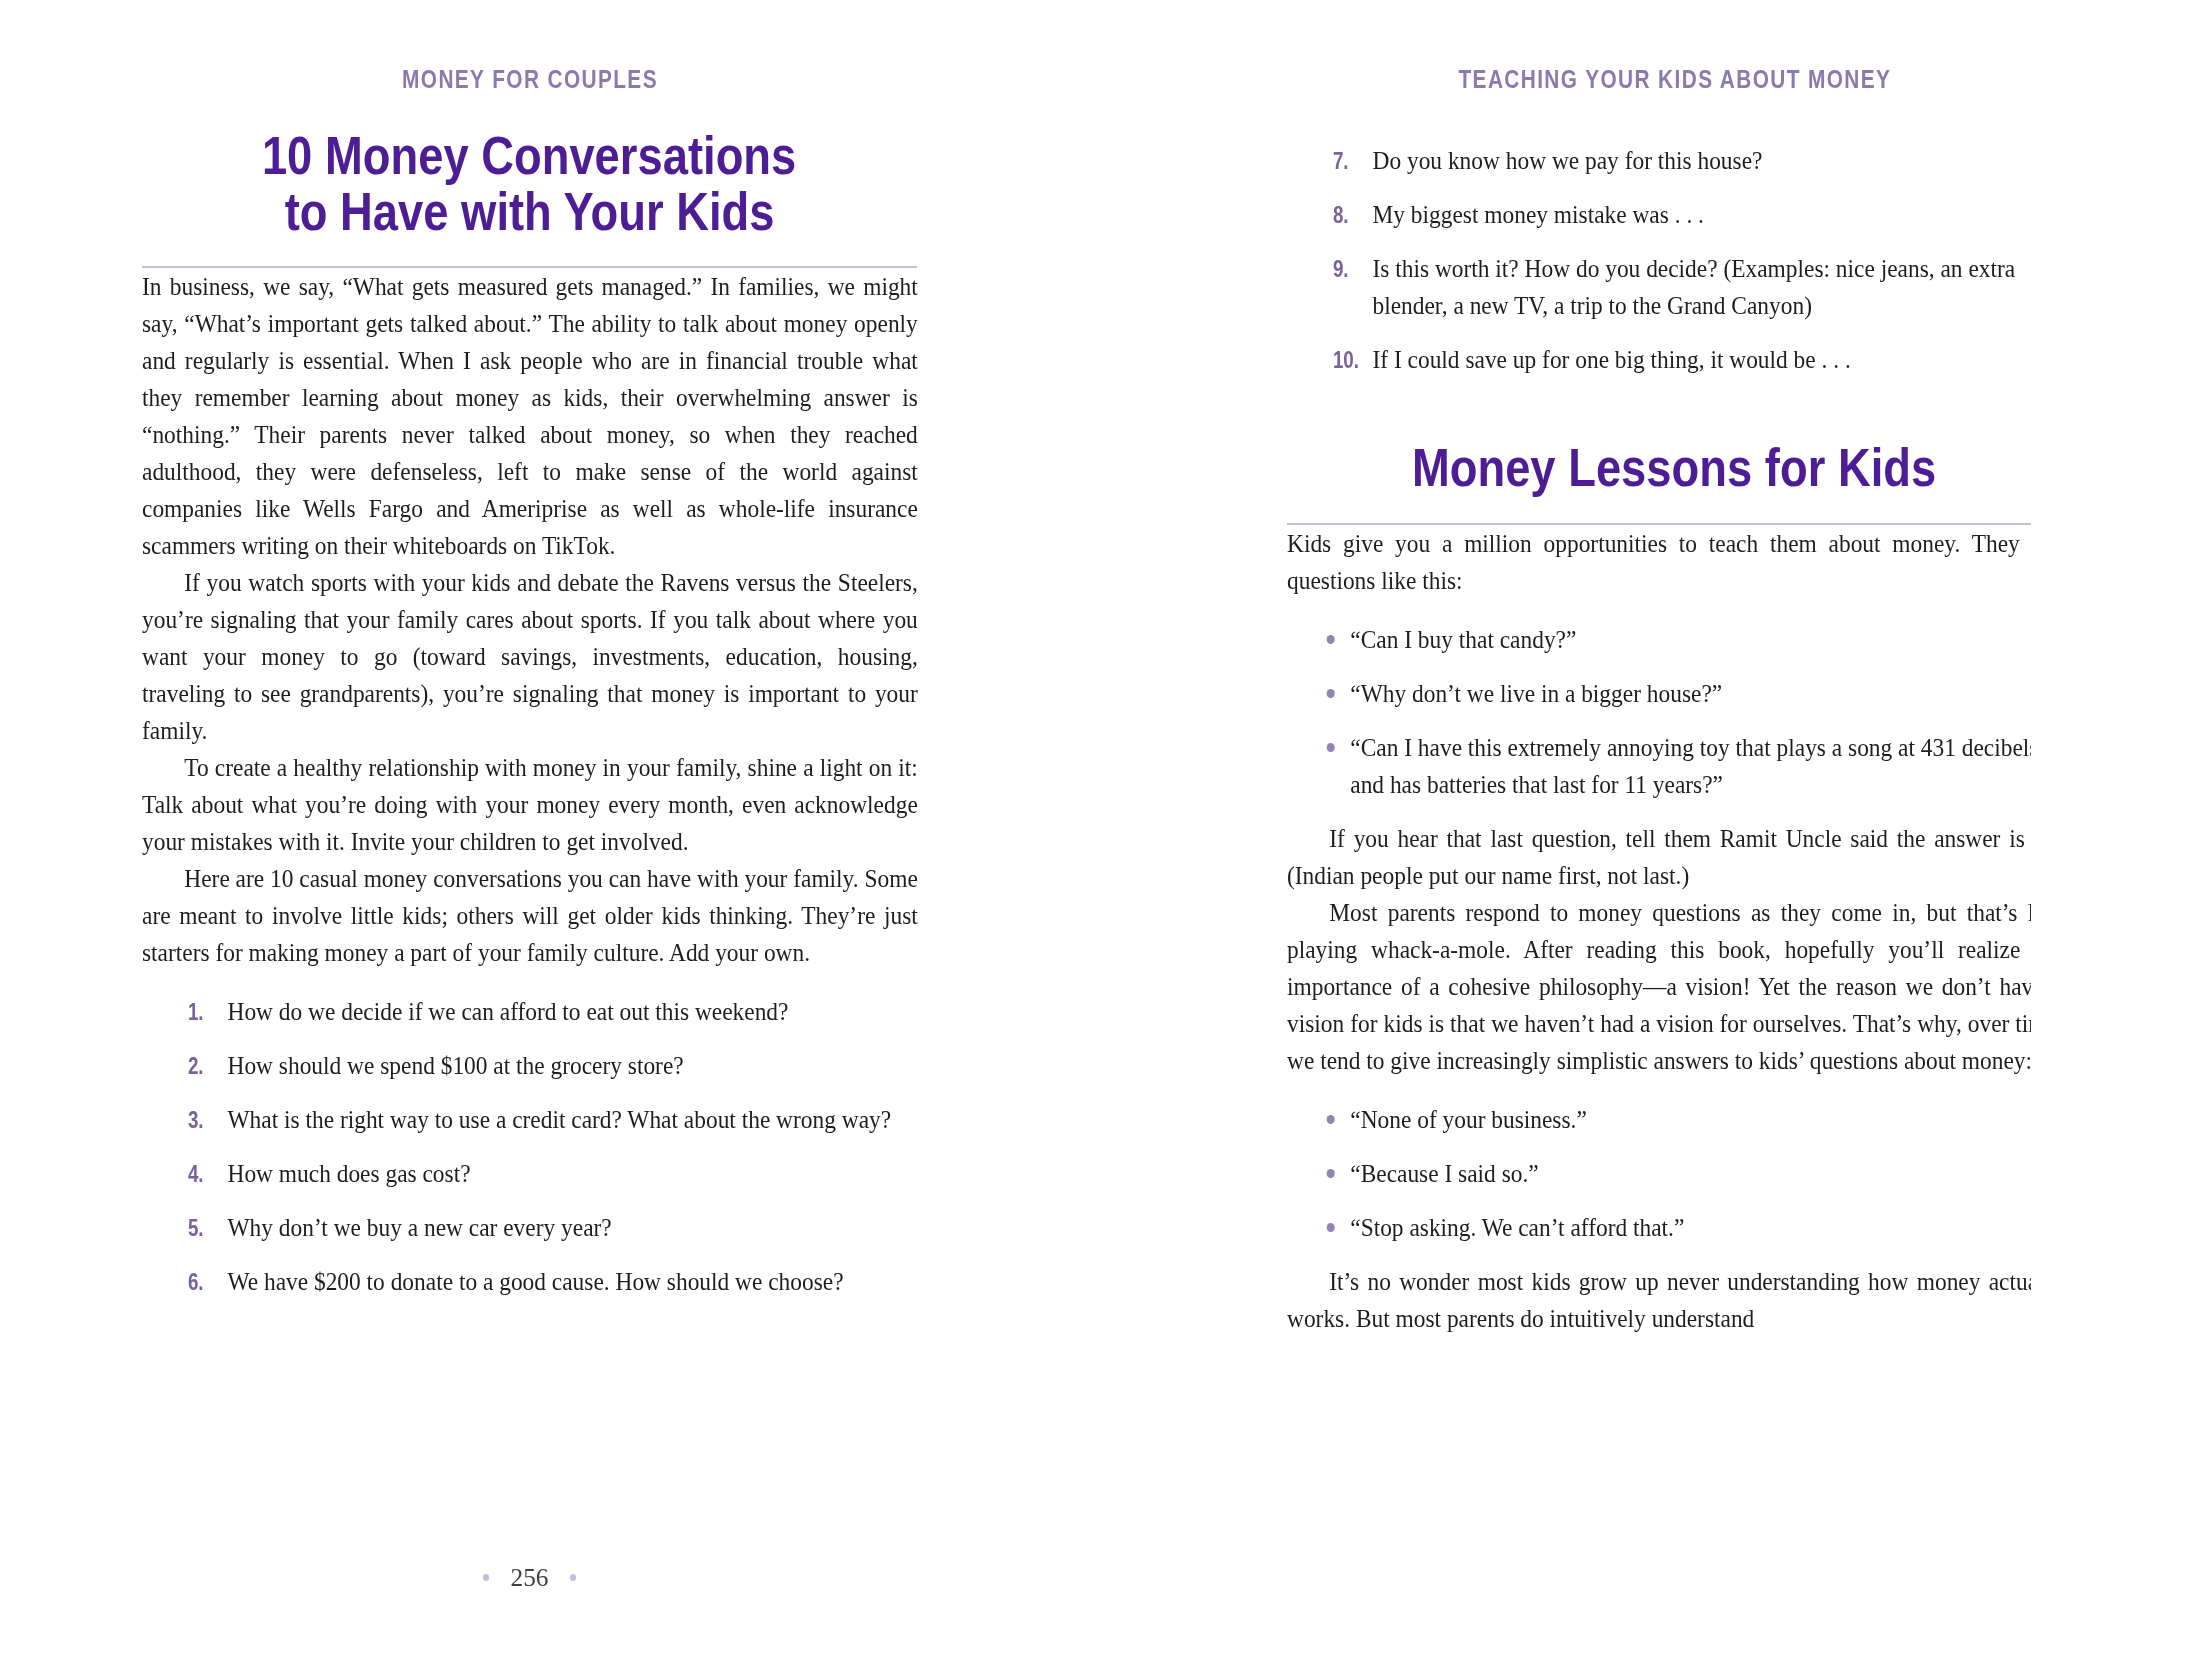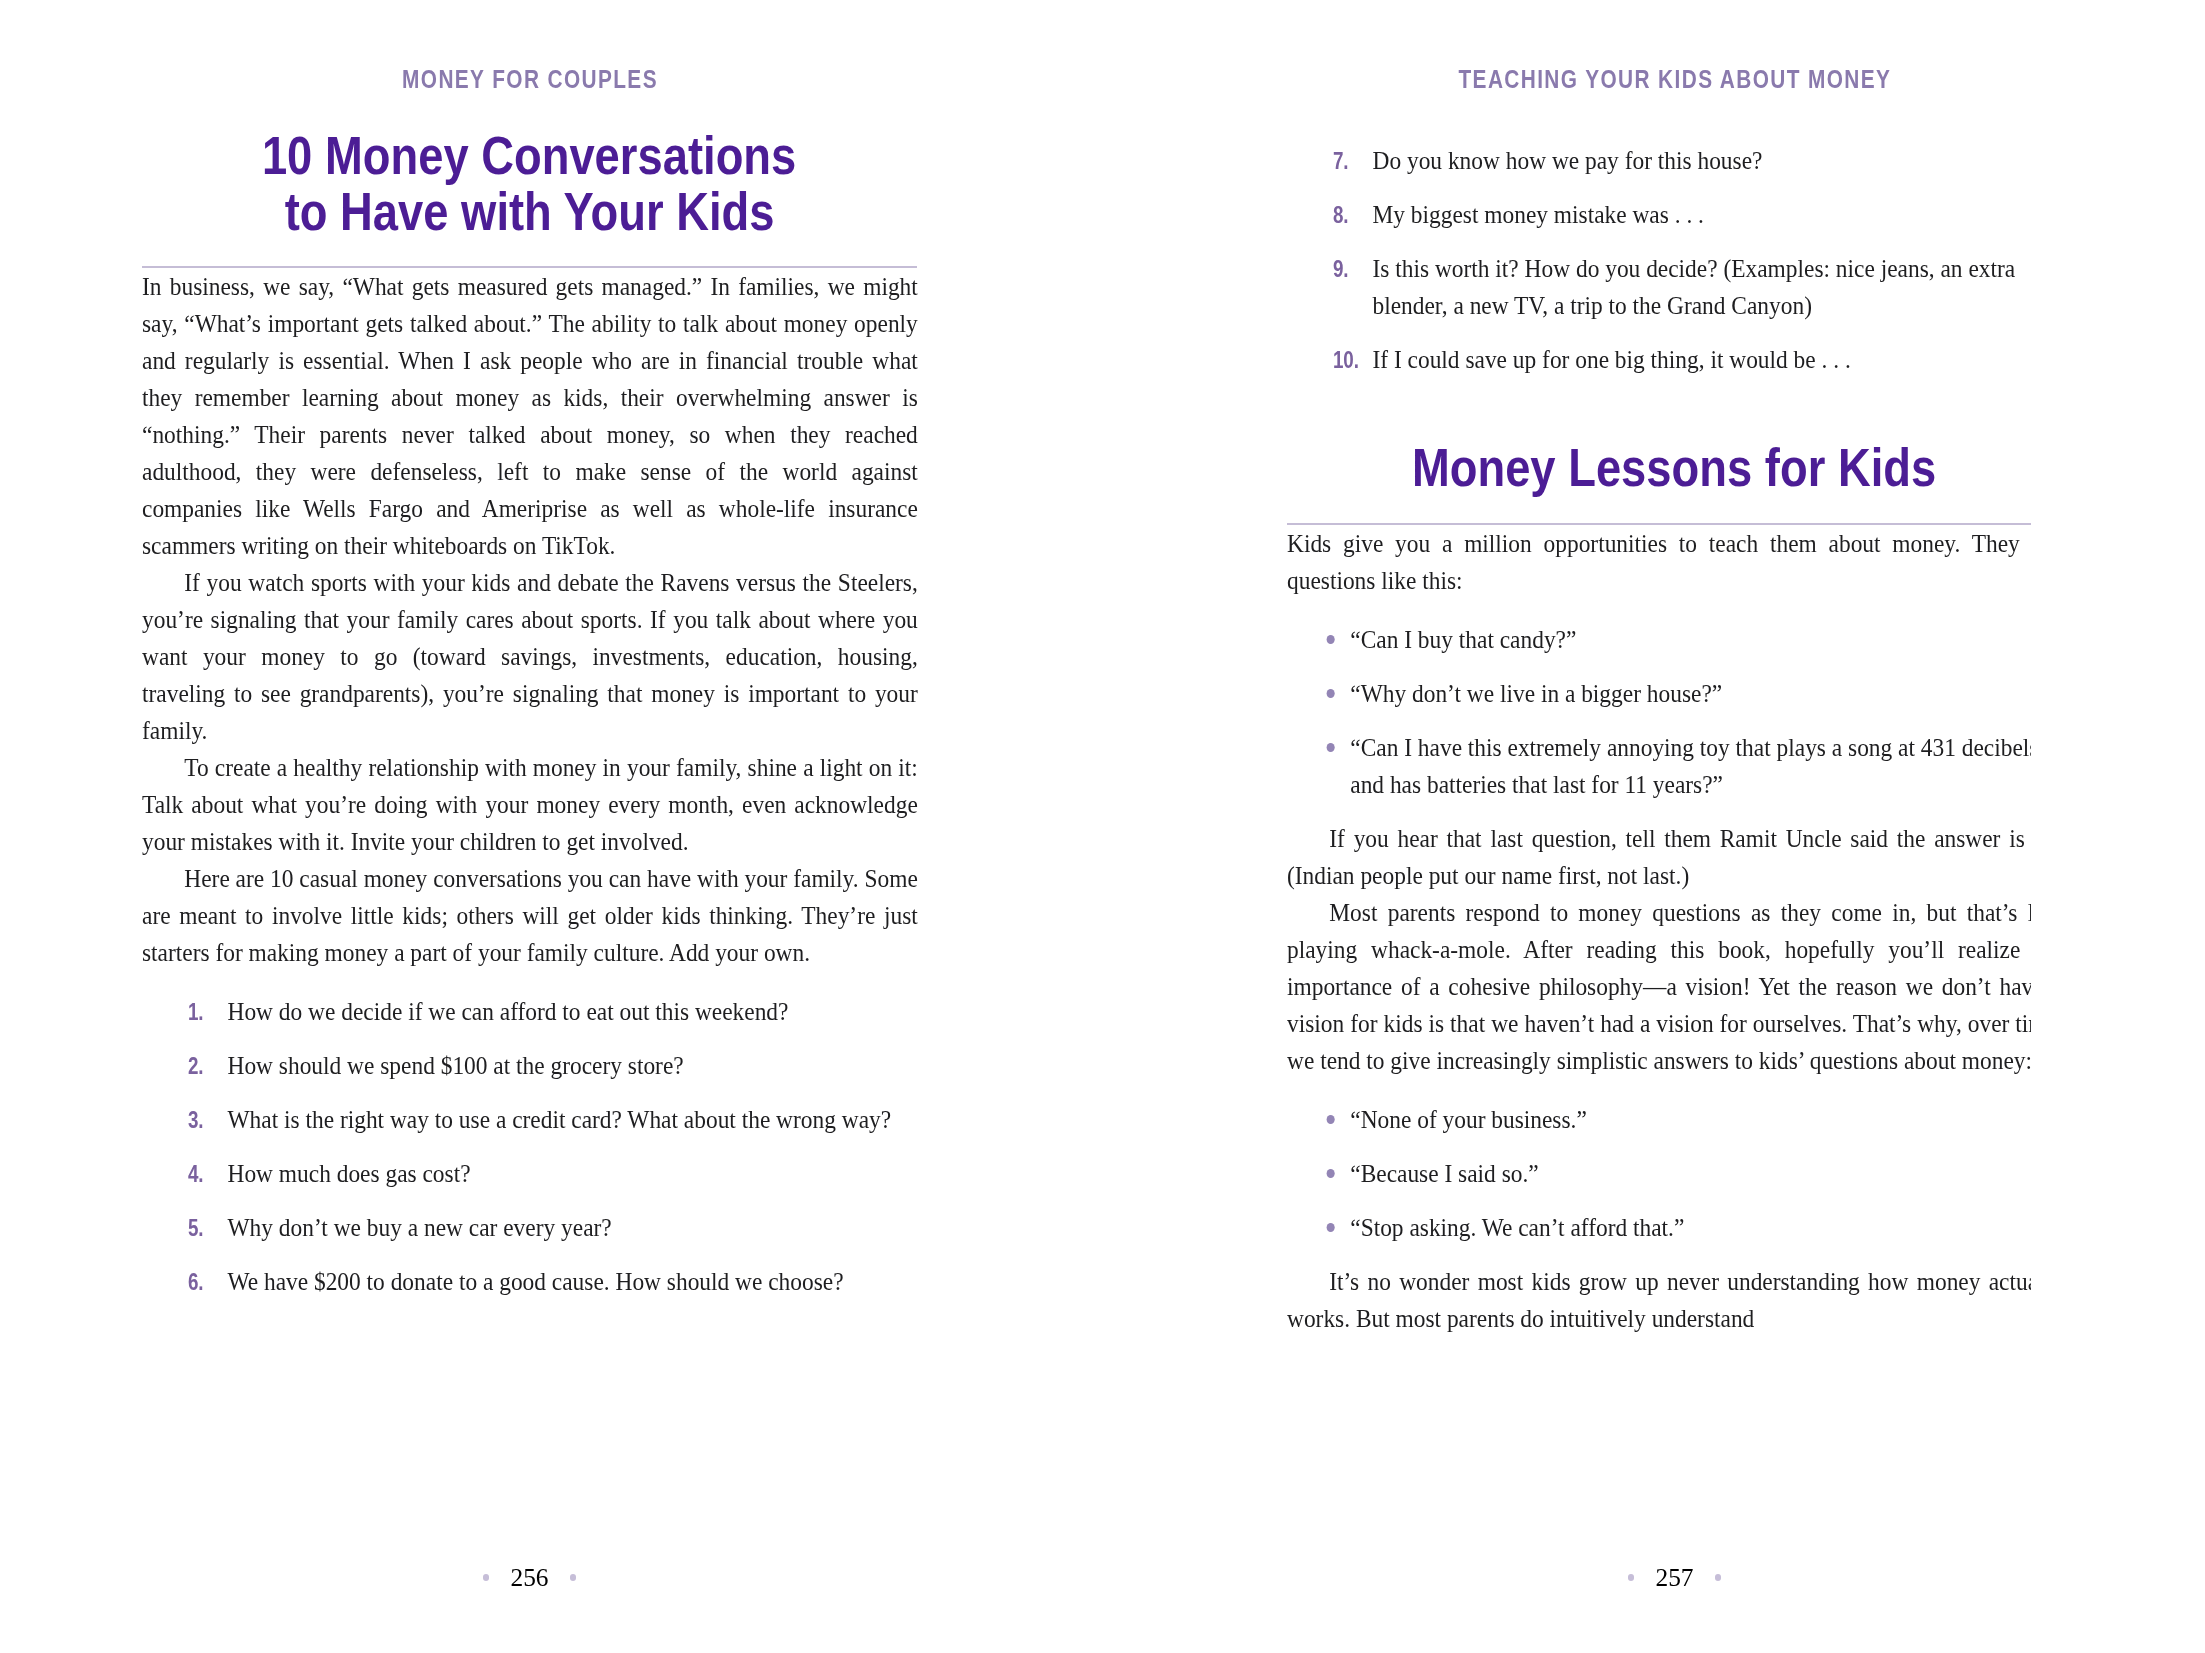--- a/index.html
+++ b/index.html
@@ -48,21 +48,21 @@
   .li-text{flex:1;}
 
   .bullet-list{list-style:none;margin:22px 0 0;padding:0;}
   .bullet-item{display:flex;margin-bottom:17px;padding-left:44px;}
   .bdot{flex:0 0 9.3px;width:9.3px;height:9.3px;border-radius:50%;background:#9385b5;margin:13.6px 17px 0 0;}
   .b-text{flex:1;}
 
   .folio{
     position:absolute;top:1562px;width:775px;
     display:flex;align-items:center;justify-content:center;gap:21px;
-    font:25.4px/30.5px "Liberation Serif","DejaVu Serif",serif;color:#000000;
+    font:25.4px/30.5px "Liberation Serif","DejaVu Serif",serif;color:#404040;
   }
   .folio-left{left:142px;}
   .folio-right{left:1287px;}
   .fdot{width:6.8px;height:6.8px;border-radius:50%;background:#c6bed8;}
 </style>
 </head>
 <body>
 
 <div class="spread">
 
@@ -186,20 +186,15 @@
         <li class="bullet-item">
           <span class="bdot"></span>
           <span class="b-text">“Stop asking. We can’t afford that.”</span>
         </li>
       </ul>
 
       <p class="indent mt-22">It’s no wonder most kids grow up never understanding how money actually works. But most parents do intuitively understand</p>
     </div>
   </div>
 
-  <div class="folio folio-right">
-    <span class="fdot"></span>
-    <span>257</span>
-    <span class="fdot"></span>
-  </div>
 
 </div>
 
 
 </body></html>

